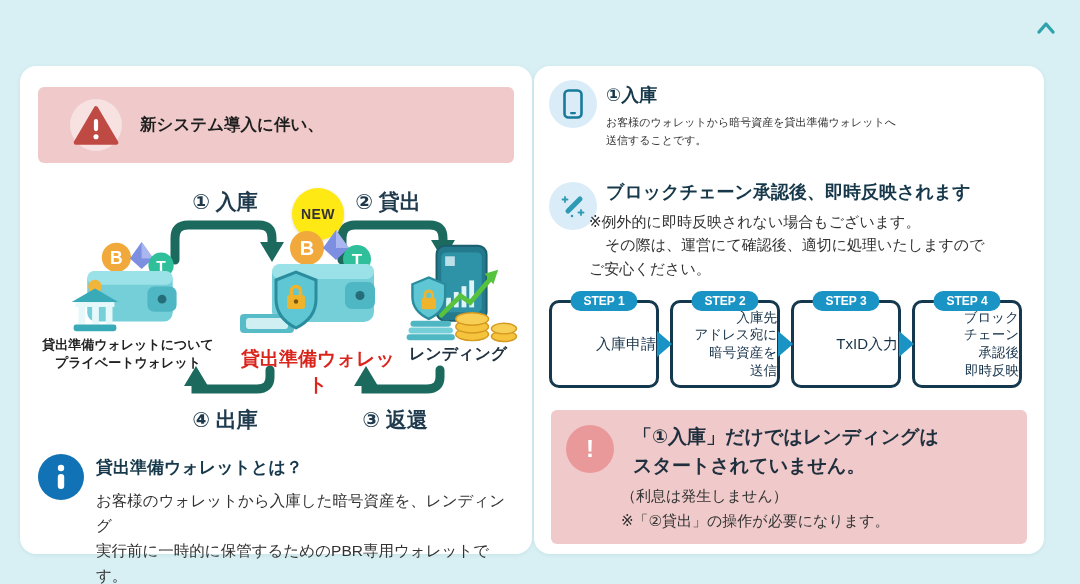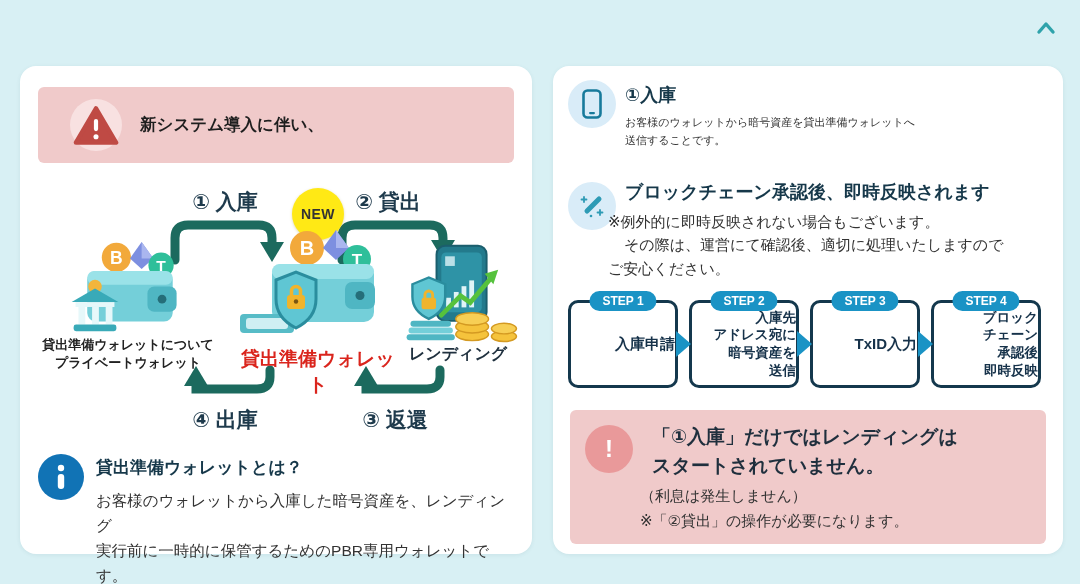--- a/index.html
+++ b/index.html
@@ -9,21 +9,21 @@
     font-family:"Liberation Sans","DejaVu Sans",sans-serif;
     color:#222;
   }
   
   .page-header{position:absolute;left:0;top:0;width:1080px;height:56px;}
   .page-title{position:absolute;left:18px;top:13px;font-size:19px;font-weight:bold;color:#1d3e50;letter-spacing:.5px;}
   .collapse-btn{position:absolute;right:22px;top:16px;width:24px;height:24px;cursor:pointer;display:flex;align-items:center;justify-content:center;}
   
   .card{position:absolute;top:66px;height:488px;background:#fff;border-radius:16px;box-shadow:0 1px 4px rgba(30,80,90,.08);}
   .card-left{left:20px;width:512px;}
-  .card-right{left:553px;width:510px;}
+  .card-right{left:534px;width:510px;}
   
   .alert-left{position:absolute;left:18px;top:21px;width:476px;height:76px;background:#f0caca;border-radius:6px;display:flex;align-items:center;padding-left:32px;box-sizing:border-box;}
   .warn-circle{width:52px;height:52px;border-radius:50%;background:#f8e1e1;display:flex;align-items:center;justify-content:center;flex-shrink:0;margin-right:18px;}
   .alert-left-text{font-size:16.5px;font-weight:bold;color:#1f1f1f;line-height:1.55;}
   
   .diagram{position:absolute;left:0;top:112px;width:428px;height:268px;}
   .flow-svg{position:absolute;left:0;top:0;width:512px;height:268px;}
   .flow-label{position:absolute;font-size:21px;font-weight:bold;color:#1e3a4c;text-align:center;width:120px;}
   .fl-deposit{left:145px;top:10px;}
   .fl-lend{left:308px;top:10px;}
@@ -50,21 +50,21 @@
   .rc-title{position:absolute;font-size:18px;font-weight:bold;color:#16384a;}
   .t-deposit{left:72px;top:17px;}
   .t-confirm{left:72px;top:114px;}
   .rc-body{position:absolute;left:72px;top:48px;font-size:11px;color:#333;line-height:1.6;}
   .rc-notes{position:absolute;left:55px;top:144px;font-size:15px;color:#333;line-height:1.55;}
   .note-indent{padding-left:16px;}
   
   .steps-row{position:absolute;left:15px;top:234px;width:482px;height:88px;display:flex;align-items:stretch;}
   .step-box{width:110px;flex-shrink:0;position:relative;border:3px solid #14384d;border-radius:10px;background:#fff;display:flex;flex-direction:column;justify-content:center;align-items:flex-end;box-sizing:border-box;}
   .step-pill{position:absolute;top:-12px;left:50%;transform:translateX(-50%);background:#1a93c5;color:#fff;font-size:12px;font-weight:bold;padding:3px 13px;border-radius:999px;white-space:nowrap;}
-  .step-line{font-size:13.5px;font-weight:bold;color:#16324a;line-height:1.3;text-align:center;}
+  .step-line{font-size:13.5px;font-weight:normal;color:#16324a;line-height:1.3;text-align:center;}
   .step-single{font-size:15px;}
   .step-arrow{width:0;height:0;border-top:13px solid transparent;border-bottom:13px solid transparent;border-left:15px solid #1a93c5;align-self:center;margin:0 -2px;z-index:2;flex-shrink:0;}
   
   .alert-right{position:absolute;left:17px;top:344px;width:476px;height:134px;background:#f0caca;border-radius:6px;}
   .excl-circle{position:absolute;left:15px;top:15px;width:48px;height:48px;border-radius:50%;background:#e9999a;color:#fff;font-size:24px;font-weight:bold;display:flex;align-items:center;justify-content:center;}
   .ar-title{position:absolute;left:82px;top:13px;font-size:19px;font-weight:bold;color:#1f2f3d;line-height:1.5;}
   .ar-sub{position:absolute;left:70px;top:74px;font-size:15px;color:#333;line-height:1.65;}
 </style>
 </head>
 <body>

